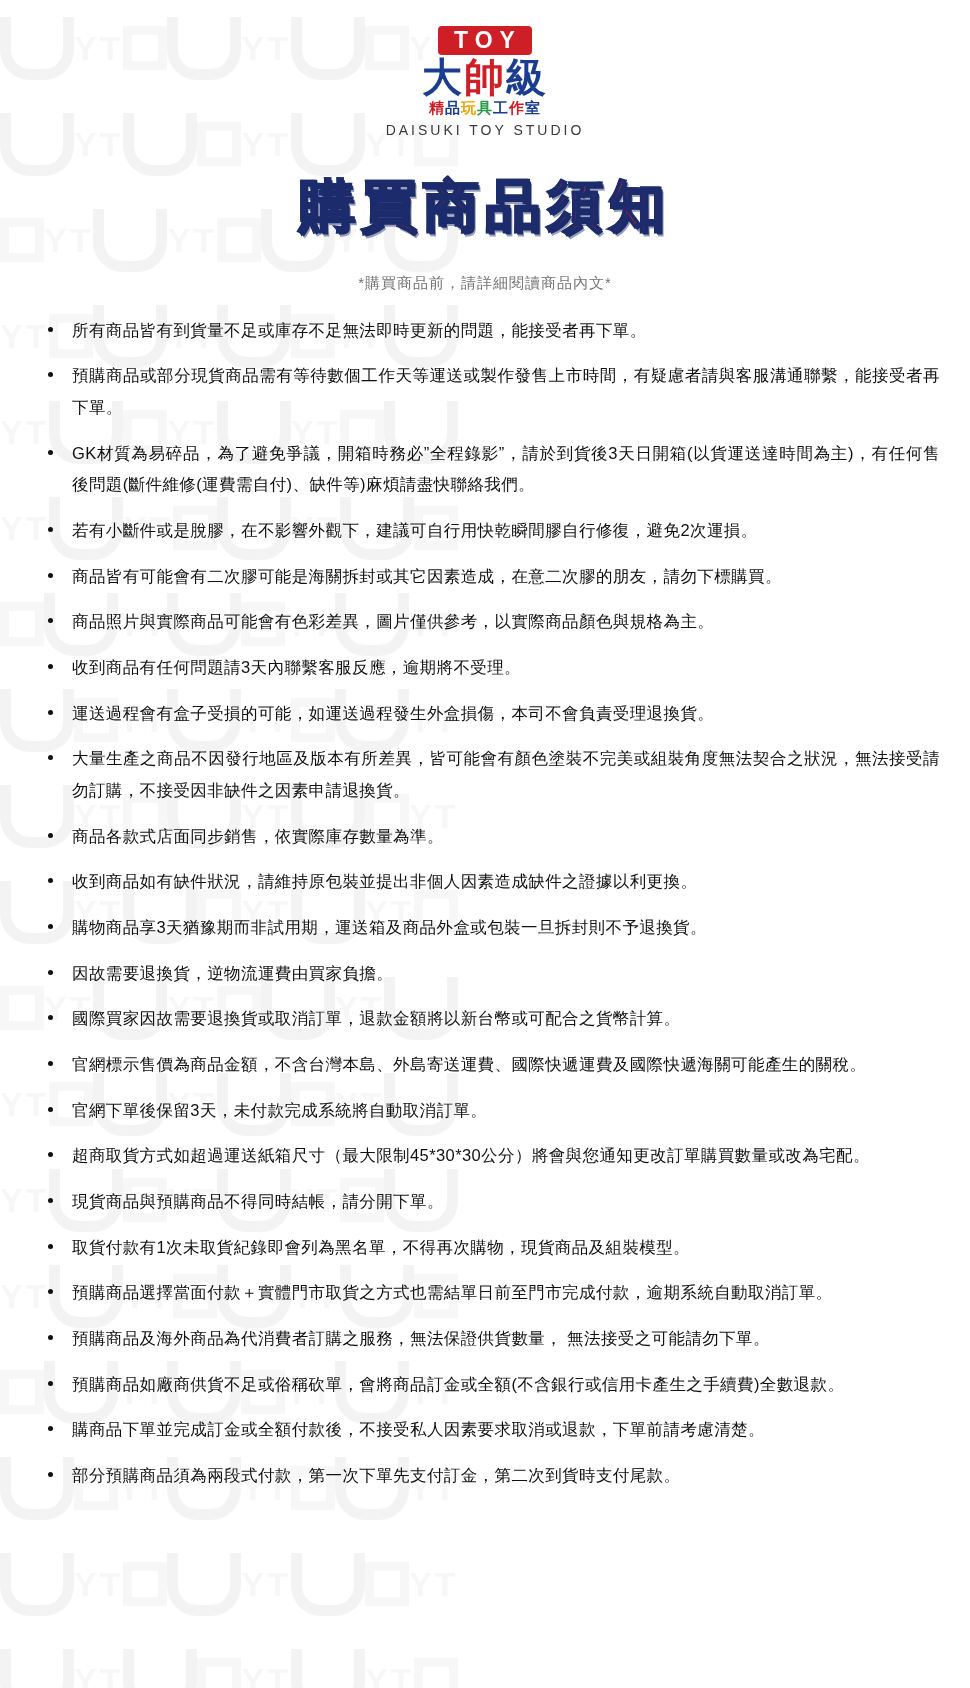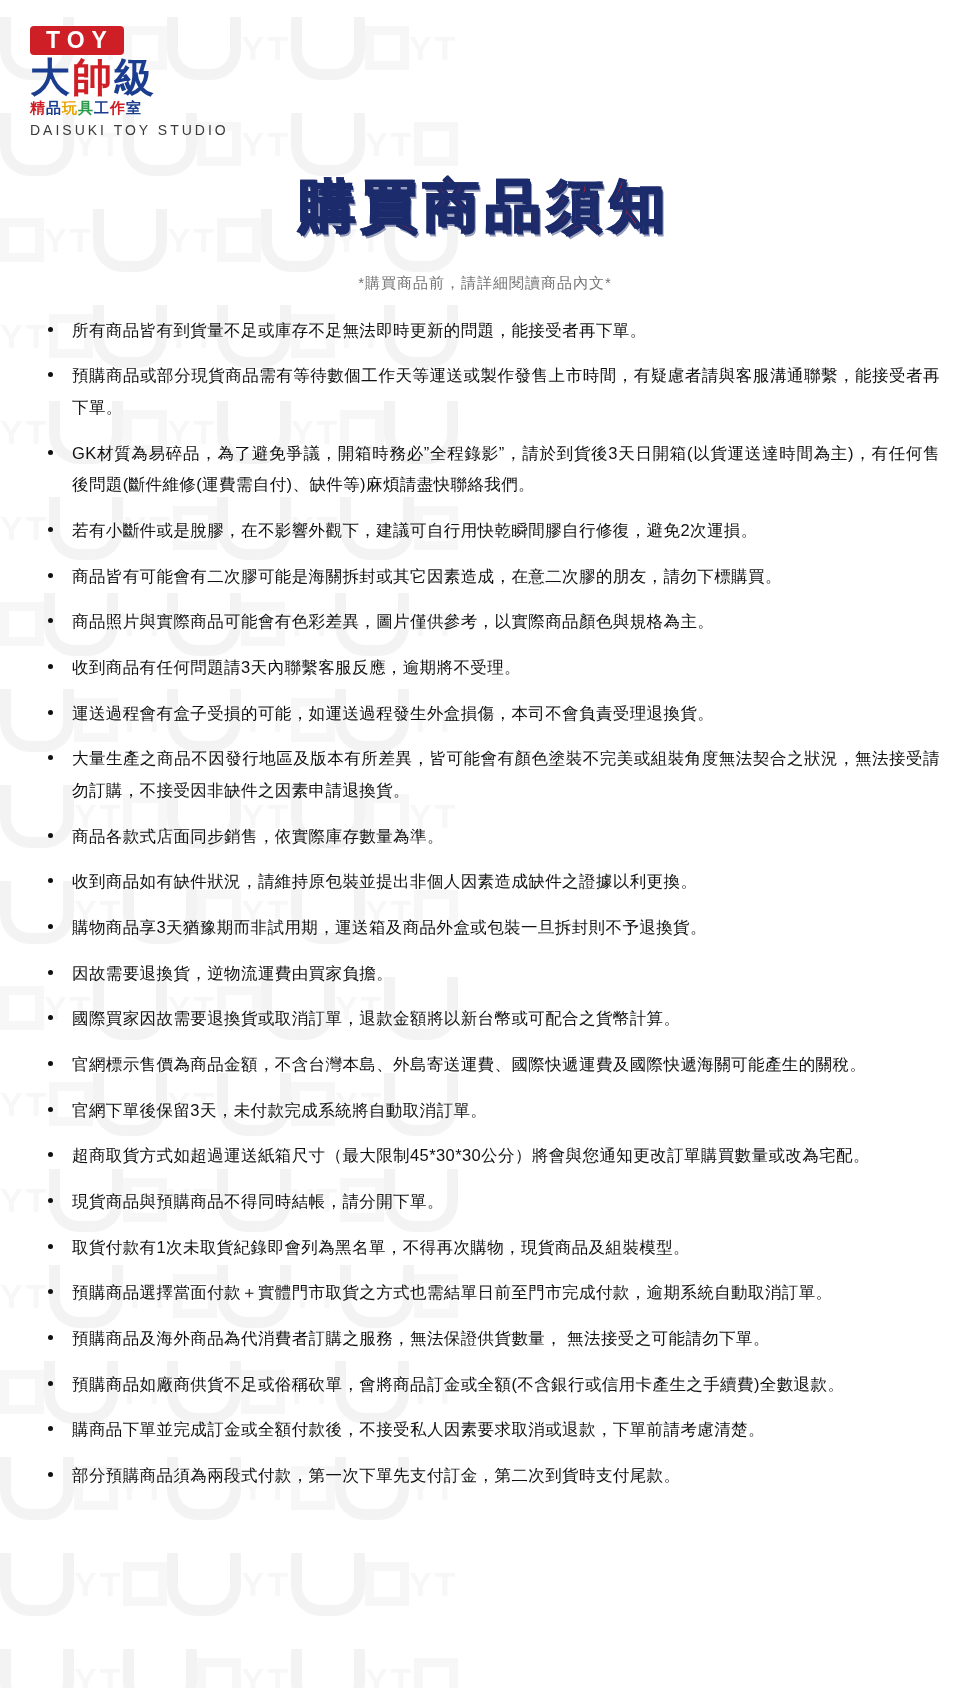--- a/index.html
+++ b/index.html
@@ -54,21 +54,21 @@
   .page {
     position: relative;
     z-index: 2;
     width: 970px;
     box-sizing: border-box;
     padding: 16px 30px 40px 30px;
   }
 
   
   .logo-wrap {
-    text-align: left;
+    text-align: center;
     padding-top: 10px;
   }
   .logo-toy {
     display: inline-block;
     background: #cf1f26;
     color: #ffffff;
     font-weight: bold;
     font-size: 23px;
     letter-spacing: 7px;
     padding: 2px 10px 3px 16px;

